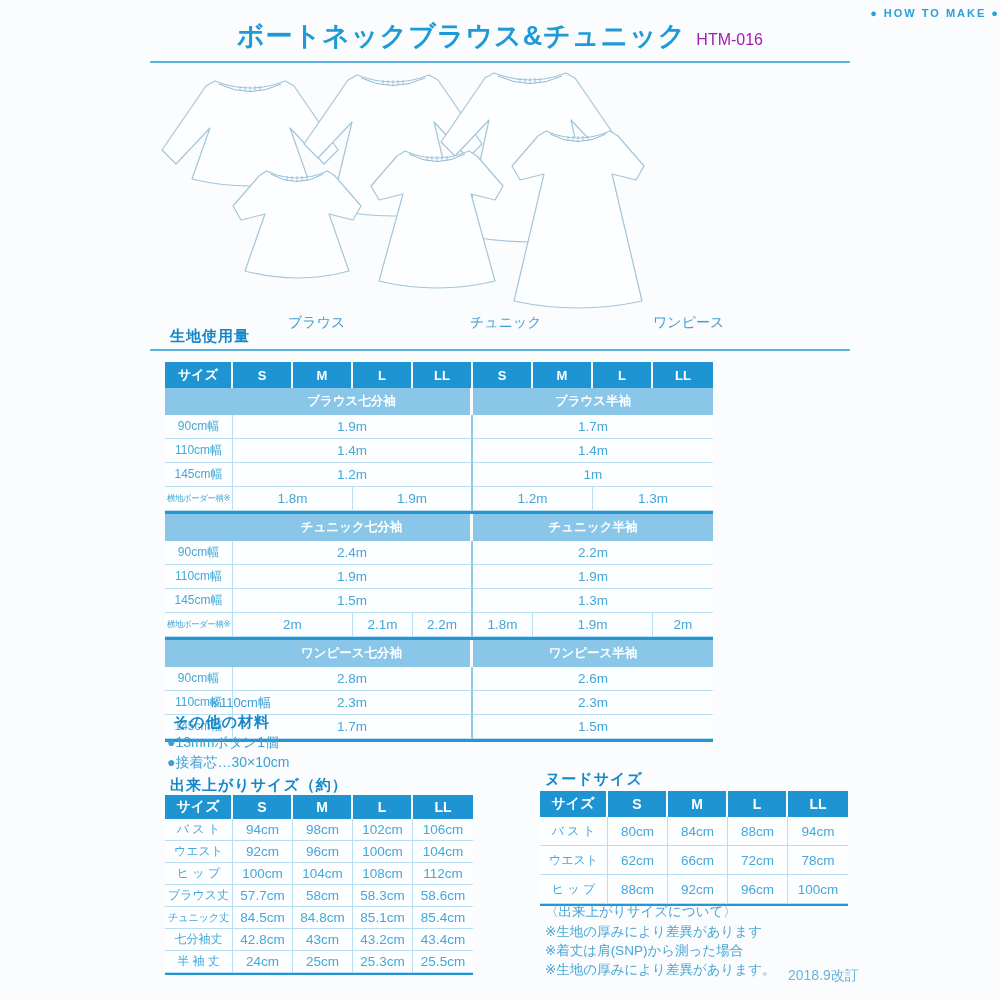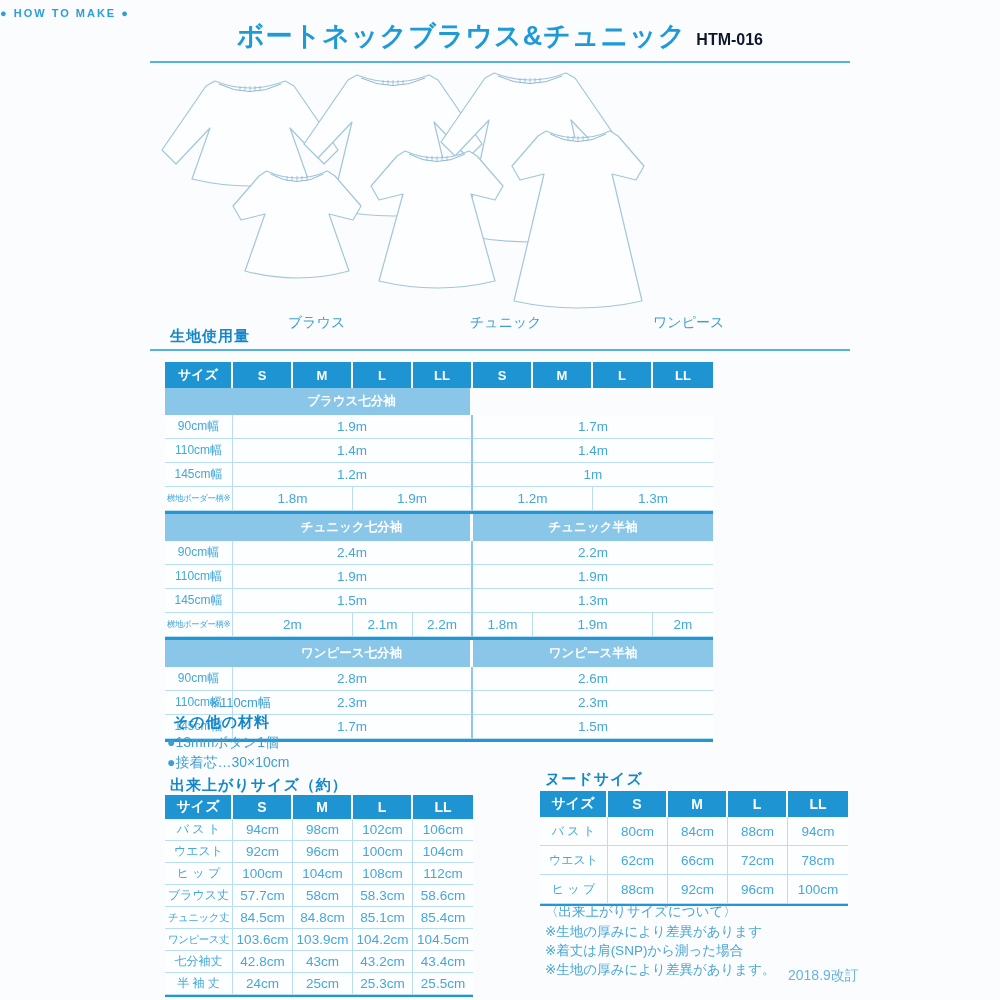--- a/index.html
+++ b/index.html
@@ -2,26 +2,26 @@
 <html><head>
 <meta charset="utf-8">
 <style>
   html,body{margin:0;padding:0;}
   body{width:1000px;height:1000px;overflow:hidden;background:#fbfcfd;
        font-family:"Liberation Sans","DejaVu Sans",sans-serif;}
   .page{position:relative;width:1000px;height:1000px;background:#fbfcfd;color:#3fa2d6;}
   .abs{position:absolute;}
 
   
-  .kicker{top:7px;left:0;width:1000px;text-align:left;font-size:11px;font-weight:bold;
+  .kicker{top:7px;left:0;width:1000px;text-align:right;font-size:11px;font-weight:bold;
           letter-spacing:2px;color:#2ba0d8;}
   .titlebar{top:22px;left:0;width:1000px;display:flex;justify-content:center;
             align-items:flex-end;gap:10px;}
   .title{font-size:27px;font-weight:bold;color:#1f9ad6;letter-spacing:1px;line-height:1.1;}
-  .code{font-size:16px;font-weight:bold;color:#0f172a;padding-bottom:3px;}
+  .code{font-size:16px;font-weight:normal;color:#a21caf;padding-bottom:3px;}
   .rule{height:2px;background:#57b2de;}
   .rule1{top:61px;left:150px;width:700px;}
   .rule2{top:349px;left:150px;width:700px;}
 
   
   .illos{top:64px;left:150px;width:700px;height:262px;}
   .illo-label{font-size:14px;color:#3f9fd2;top:314px;}
 
   .h2{font-size:15px;font-weight:bold;color:#1587c8;letter-spacing:1px;}
 
@@ -152,20 +152,21 @@
         <div class="cell hc">M</div>
         <div class="cell hc">L</div>
         <div class="cell hc">LL</div>
         <div class="cell hc">S</div>
         <div class="cell hc">M</div>
         <div class="cell hc">L</div>
         <div class="cell hc">LL</div>
       </div>
       <div class="frow ft-band">
         <div class="cell bc bc-left" style="grid-column: span 5;">ブラウス七分袖</div>
+        <div class="cell bc" style="grid-column: span 4;">ブラウス半袖</div>
       </div>
       <div class="frow ft-row">
         <div class="cell lc">90cm幅</div>
         <div class="cell vc mid" style="grid-column: span 4;">1.9m</div>
         <div class="cell vc" style="grid-column: span 4;">1.7m</div>
       </div>
       <div class="frow ft-row">
         <div class="cell lc">110cm幅</div>
         <div class="cell vc mid" style="grid-column: span 4;">1.4m</div>
         <div class="cell vc" style="grid-column: span 4;">1.4m</div>
@@ -276,27 +277,20 @@
         <div class="cell vc">58.6cm</div>
       </div>
       <div class="srow st-row">
         <div class="cell lc tiny">チュニック丈</div>
         <div class="cell vc">84.5cm</div>
         <div class="cell vc">84.8cm</div>
         <div class="cell vc">85.1cm</div>
         <div class="cell vc">85.4cm</div>
       </div>
       <div class="srow st-row">
-        <div class="cell lc tiny">ワンピース丈</div>
-        <div class="cell vc">103.6cm</div>
-        <div class="cell vc">103.9cm</div>
-        <div class="cell vc">104.2cm</div>
-        <div class="cell vc">104.5cm</div>
-      </div>
-      <div class="srow st-row">
         <div class="cell lc">七分袖丈</div>
         <div class="cell vc">42.8cm</div>
         <div class="cell vc">43cm</div>
         <div class="cell vc">43.2cm</div>
         <div class="cell vc">43.4cm</div>
       </div>
       <div class="srow st-row">
         <div class="cell lc">半 袖 丈</div>
         <div class="cell vc">24cm</div>
         <div class="cell vc">25cm</div>

